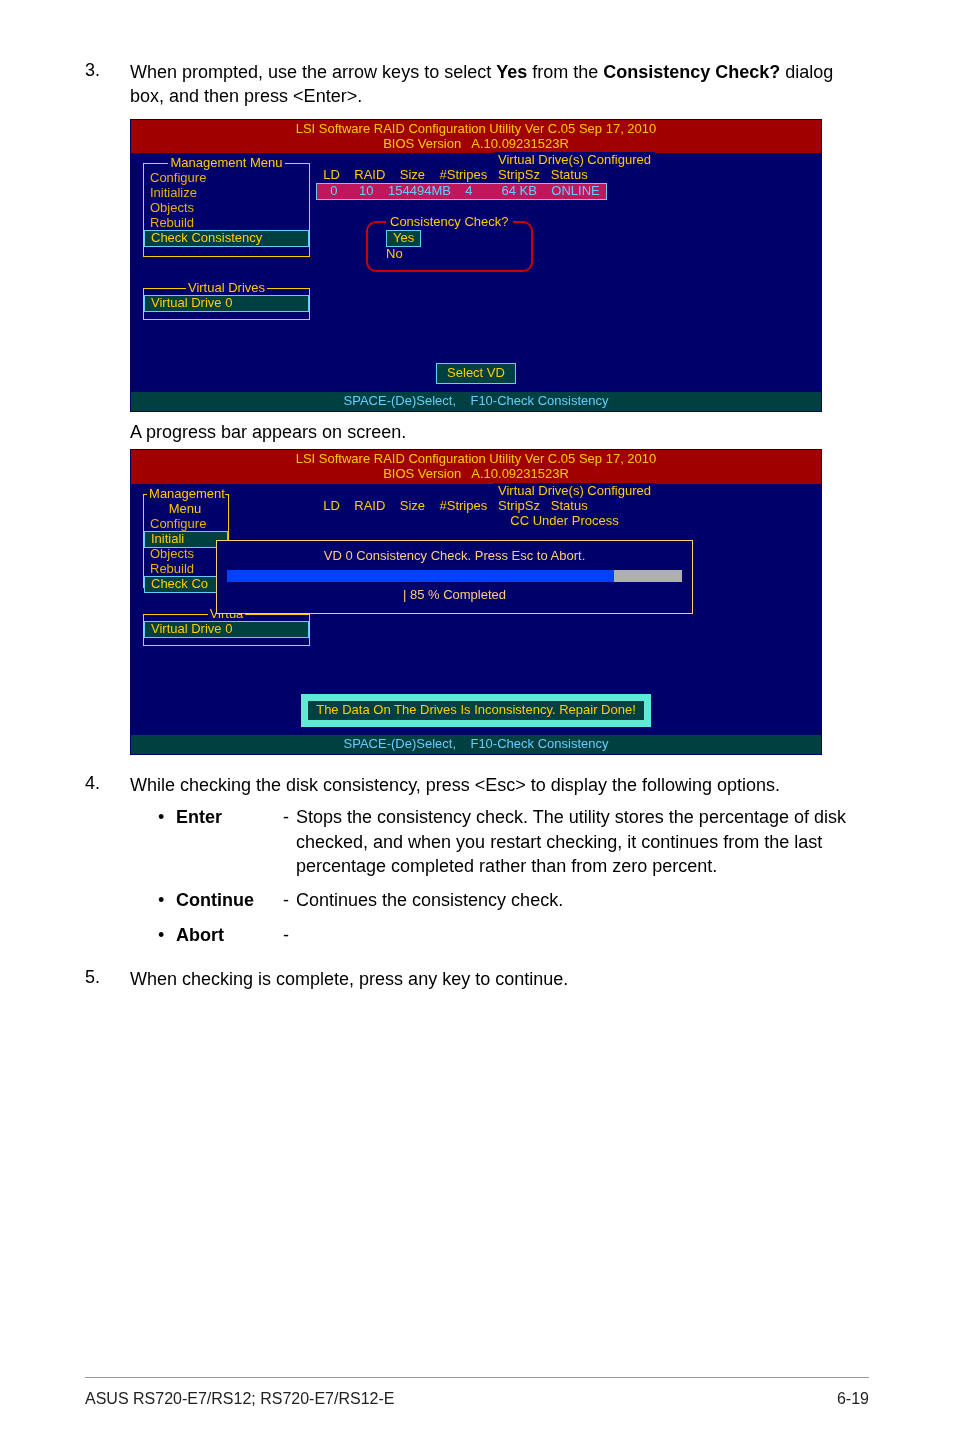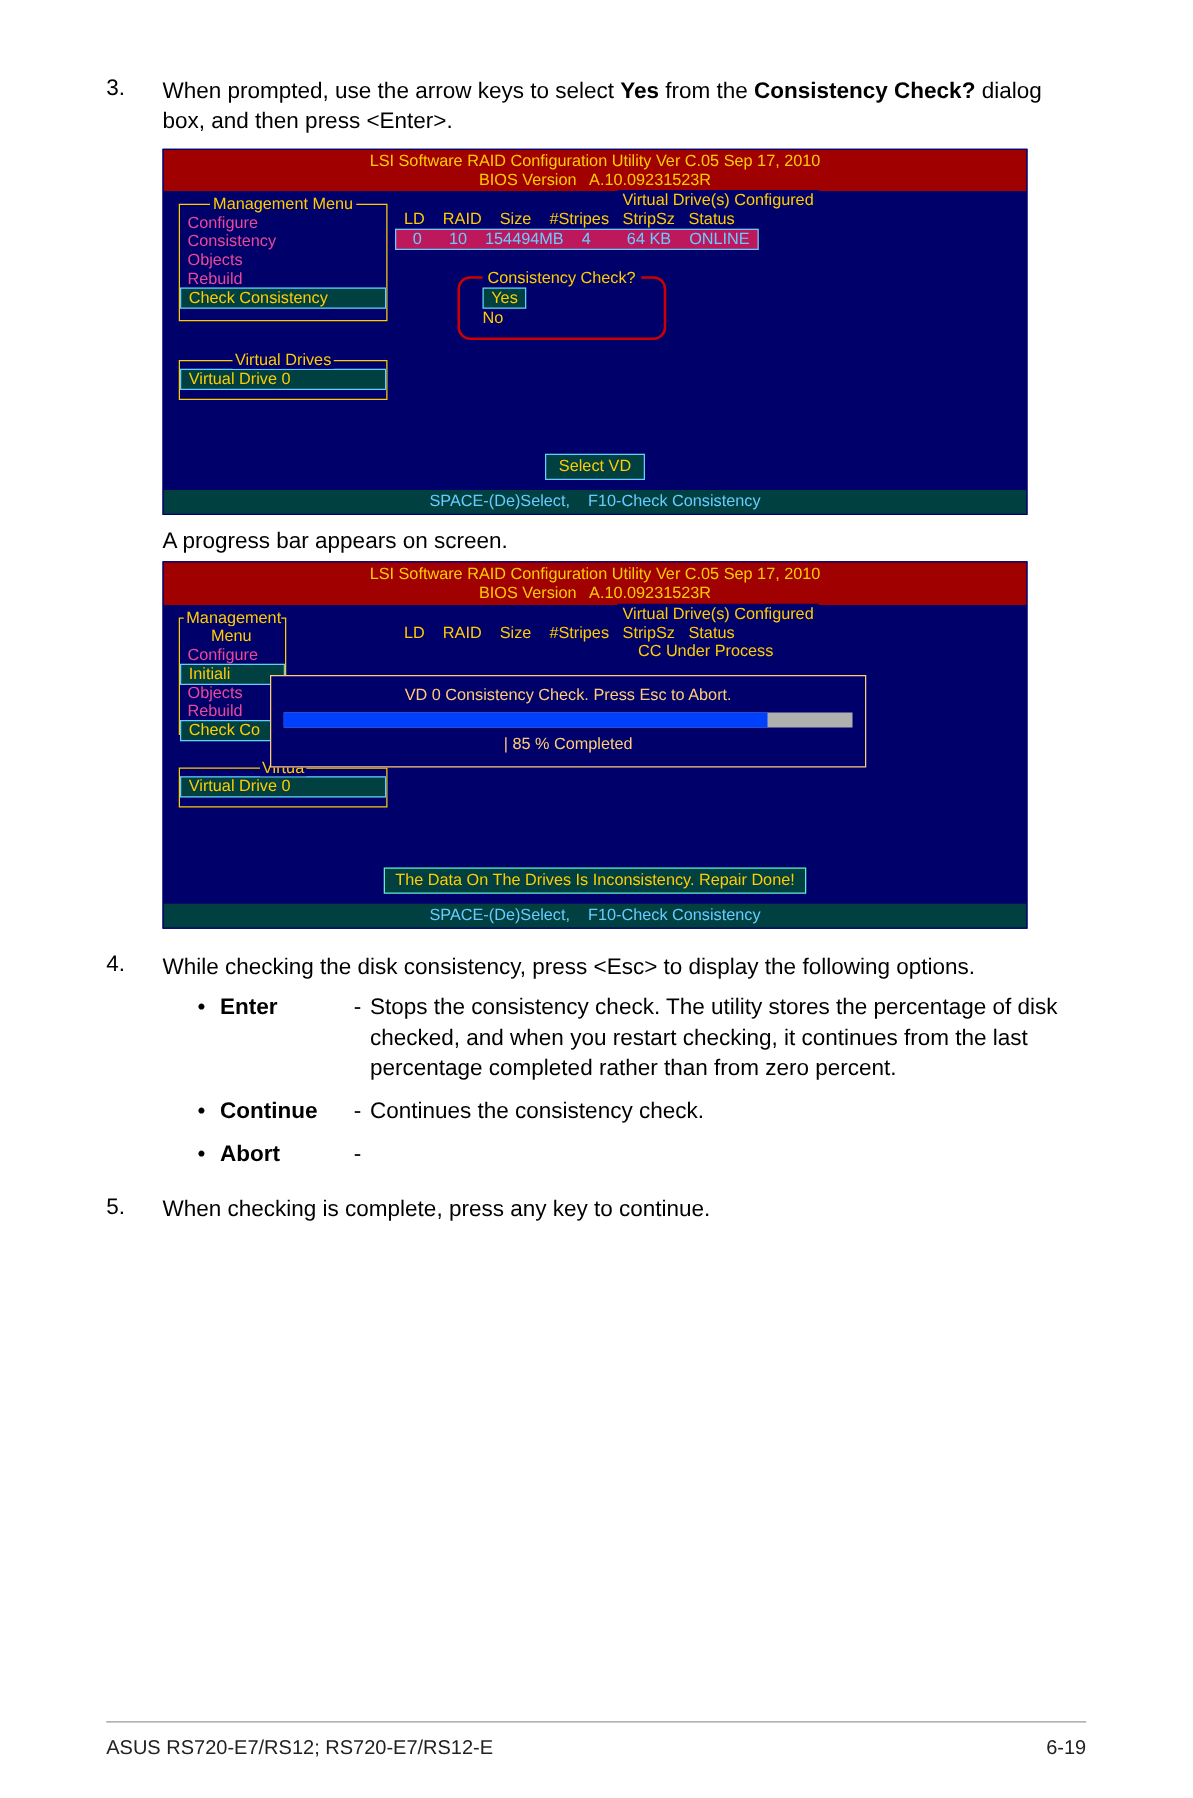--- a/index.html
+++ b/index.html
@@ -65,21 +65,21 @@
   }
   .menu-box {
     position: absolute;
     left: 12px;
     top: 10px;
     width: 165px;
     border: 1px solid #ffcc00;
   }
   .menu-title { color: #ffcc00; text-align: center; margin-top: -8px; }
   .menu-title span { background: #00006b; padding: 0 2px; }
-  .menu-item { color: #ec4899; padding: 0 6px; }
+  .menu-item { color: #eab308; padding: 0 6px; }
   .menu-item.sel { background: #004040; color: #ffcc00; border: 1px solid #66ccff; margin: -1px 0; }
   .vd-box {
     position: absolute;
     left: 12px;
     width: 165px;
     border: 1px solid #ffcc00;
   }
   .right-panel {
     position: absolute;
     left: 185px;
@@ -111,21 +111,21 @@
     border: 1px solid #ffcc77;
     padding: 8px 10px 10px 10px;
     color: #ffcc77;
     text-align: center;
     background: #00006b;
   }
   .bar { height: 12px; background: #b0b0b0; margin: 6px 0; position: relative; }
   .bar .fill { position: absolute; left: 0; top: 0; bottom: 0; background: #0040ff; }
   .repair-box {
     display: inline-block;
-    border: 1px solid #5eead4;
+    border: 7px solid #5eead4;
     color: #ffcc00;
     background: #004040;
     padding: 2px 8px;
   }
   .opts-list { margin: 8px 0 0 28px; }
   .opts-list .li { display: flex; font-size: 18px; line-height: 1.35; margin-bottom: 10px; }
   .opts-list .bull { width: 18px; flex-shrink: 0; }
   .opts-list .lbl { width: 100px; flex-shrink: 0; font-weight: bold; }
   .opts-list .dash { width: 20px; flex-shrink: 0; text-align: center; }
   .opts-list .desc { flex: 1; }
@@ -153,21 +153,21 @@
       <span>When prompted, use the arrow keys to select </span><b>Yes</b><span> from the </span><b>Consistency Check?</b><span> dialog box, and then press &lt;Enter&gt;.</span>
     </div>
   </div>
 
   <div class="terminal">
     <div class="t-header"><span>LSI Software RAID Configuration Utility Ver C.05 Sep 17, 2010</span><br><span>BIOS Version   A.10.09231523R</span></div>
     <div class="t-body" style="min-height:190px;">
       <div class="menu-box" style="height:92px;">
         <div class="menu-title"><span>Management Menu</span></div>
         <div class="menu-item">Configure</div>
-        <div class="menu-item">Consistency</div>
+        <div class="menu-item">Initialize</div>
         <div class="menu-item">Objects</div>
         <div class="menu-item">Rebuild</div>
         <div class="menu-item sel">Check Consistency</div>
       </div>
       <div class="vd-box" style="top:135px;height:30px;">
         <div class="menu-title"><span>Virtual Drives</span></div>
         <div class="menu-item sel">Virtual Drive 0</div>
       </div>
       <div class="right-panel">
         <div class="vdc-title"><span>Virtual Drive(s) Configured</span></div>

